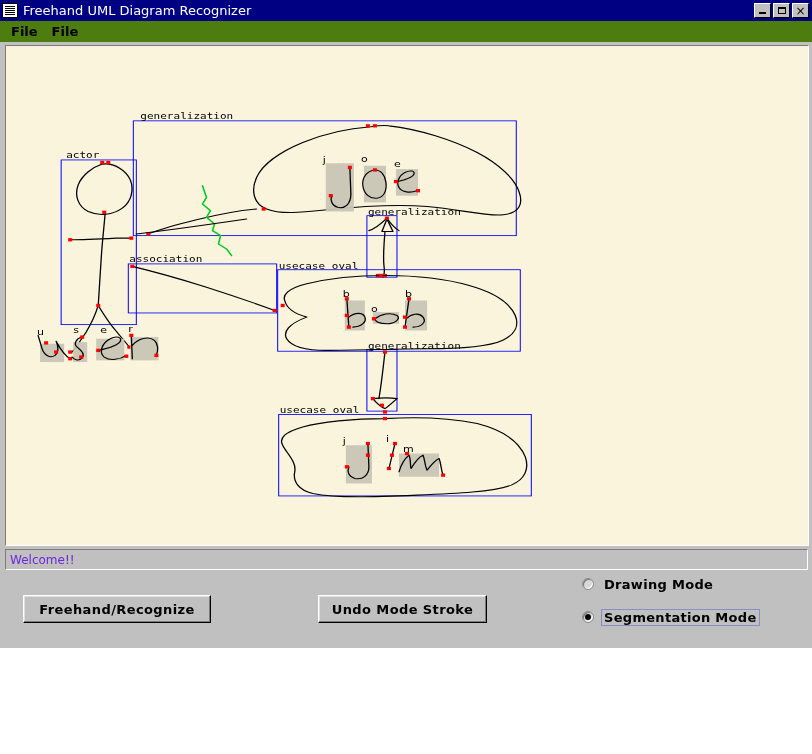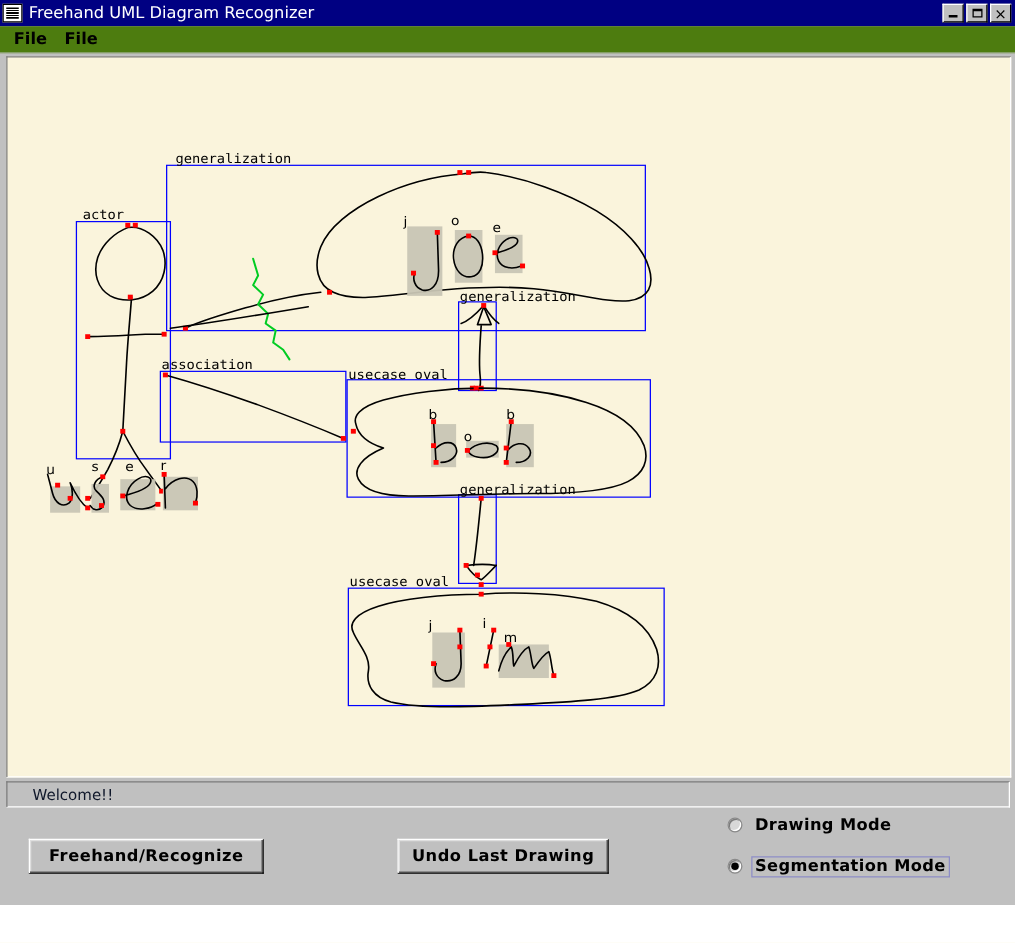--- a/index.html
+++ b/index.html
@@ -8,21 +8,21 @@
     background: #ffffff;
   }
   body {
     width: 812px; height: 754px;
     font-family: "DejaVu Sans", "Liberation Sans", sans-serif;
     overflow: hidden;
   }
   .app-window {
     position: absolute;
     left: 0; top: 0;
-    width: 812px; height: 724px;
+    width: 812px; height: 648px;
     background: #c0c0c0;
     box-sizing: border-box;
     display: flex;
     flex-direction: column;
   }
   
   .titlebar {
     height: 21px;
     background: #000082;
     display: flex;
@@ -145,23 +145,22 @@
     border-left: 1px solid #7b7b7b;
     border-right: 1px solid #ffffff;
     border-bottom: 1px solid #ffffff;
     display: flex;
     align-items: center;
     padding-left: 4px;
     box-sizing: border-box;
   }
   .status-text {
     font-size: 12px;
-    color: #0f172a;
-    font-family: "DejaVu Sans", "Liberation Sans", sans-serif;
-    margin-left: 16px;
+    color: #6d28d9;
+    font-family: "DejaVu Sans", "Liberation Sans", sans-serif;
   }
   
   .controlbar {
     flex: 0 0 auto;
     height: 72px;
     margin: 2px 4px 4px 5px;
     background: #c0c0c0;
     position: relative;
   }
   .btn {
@@ -475,21 +474,21 @@
 
     </svg>
   </div>
 
   <div class="statusbar">
     <span class="status-text">Welcome!!</span>
   </div>
 
   <div class="controlbar">
     <div class="btn" id="btn-segment">Freehand/Recognize</div>
-    <div class="btn" id="btn-undo">Undo Last Drawing</div>
+    <div class="btn" id="btn-undo">Undo Mode Stroke</div>
 
     <div class="radio-group">
       <div class="radio-row">
         <span class="radio-dot"></span>
         <span class="radio-label">Drawing Mode</span>
       </div>
       <div class="radio-row selected">
         <span class="radio-dot"></span>
         <span class="radio-label">Segmentation Mode</span>
       </div>

